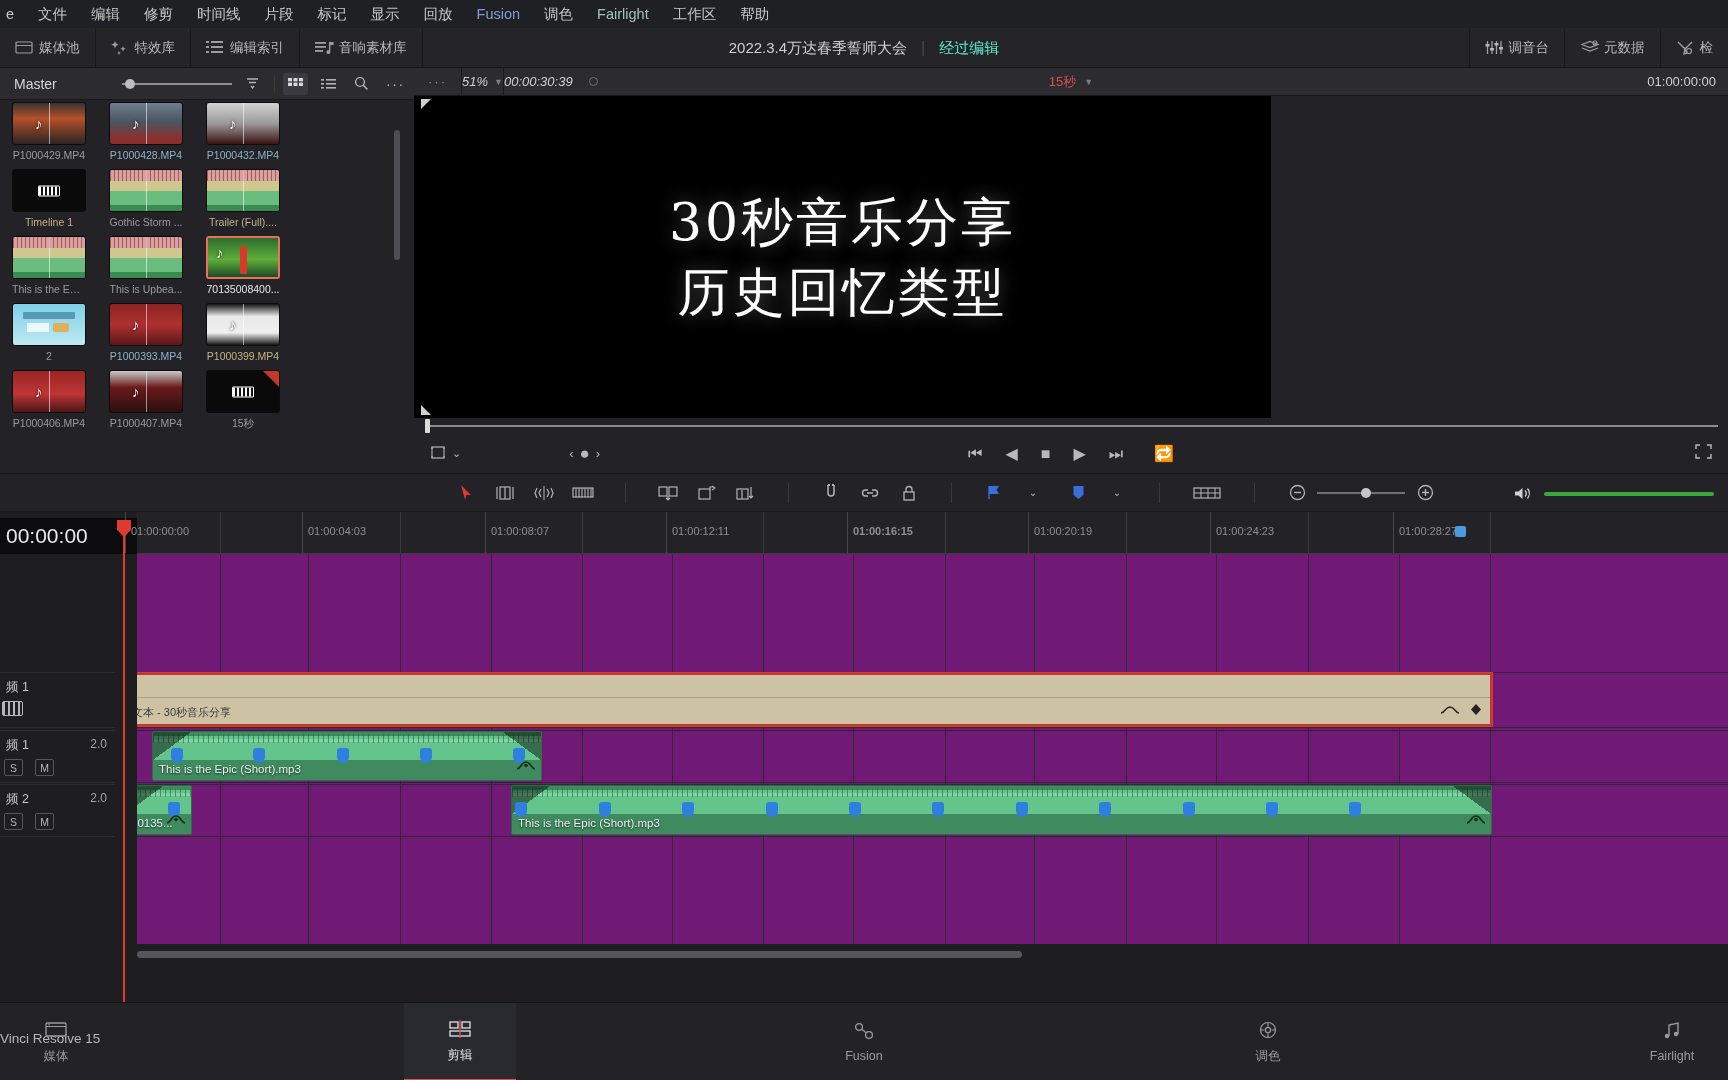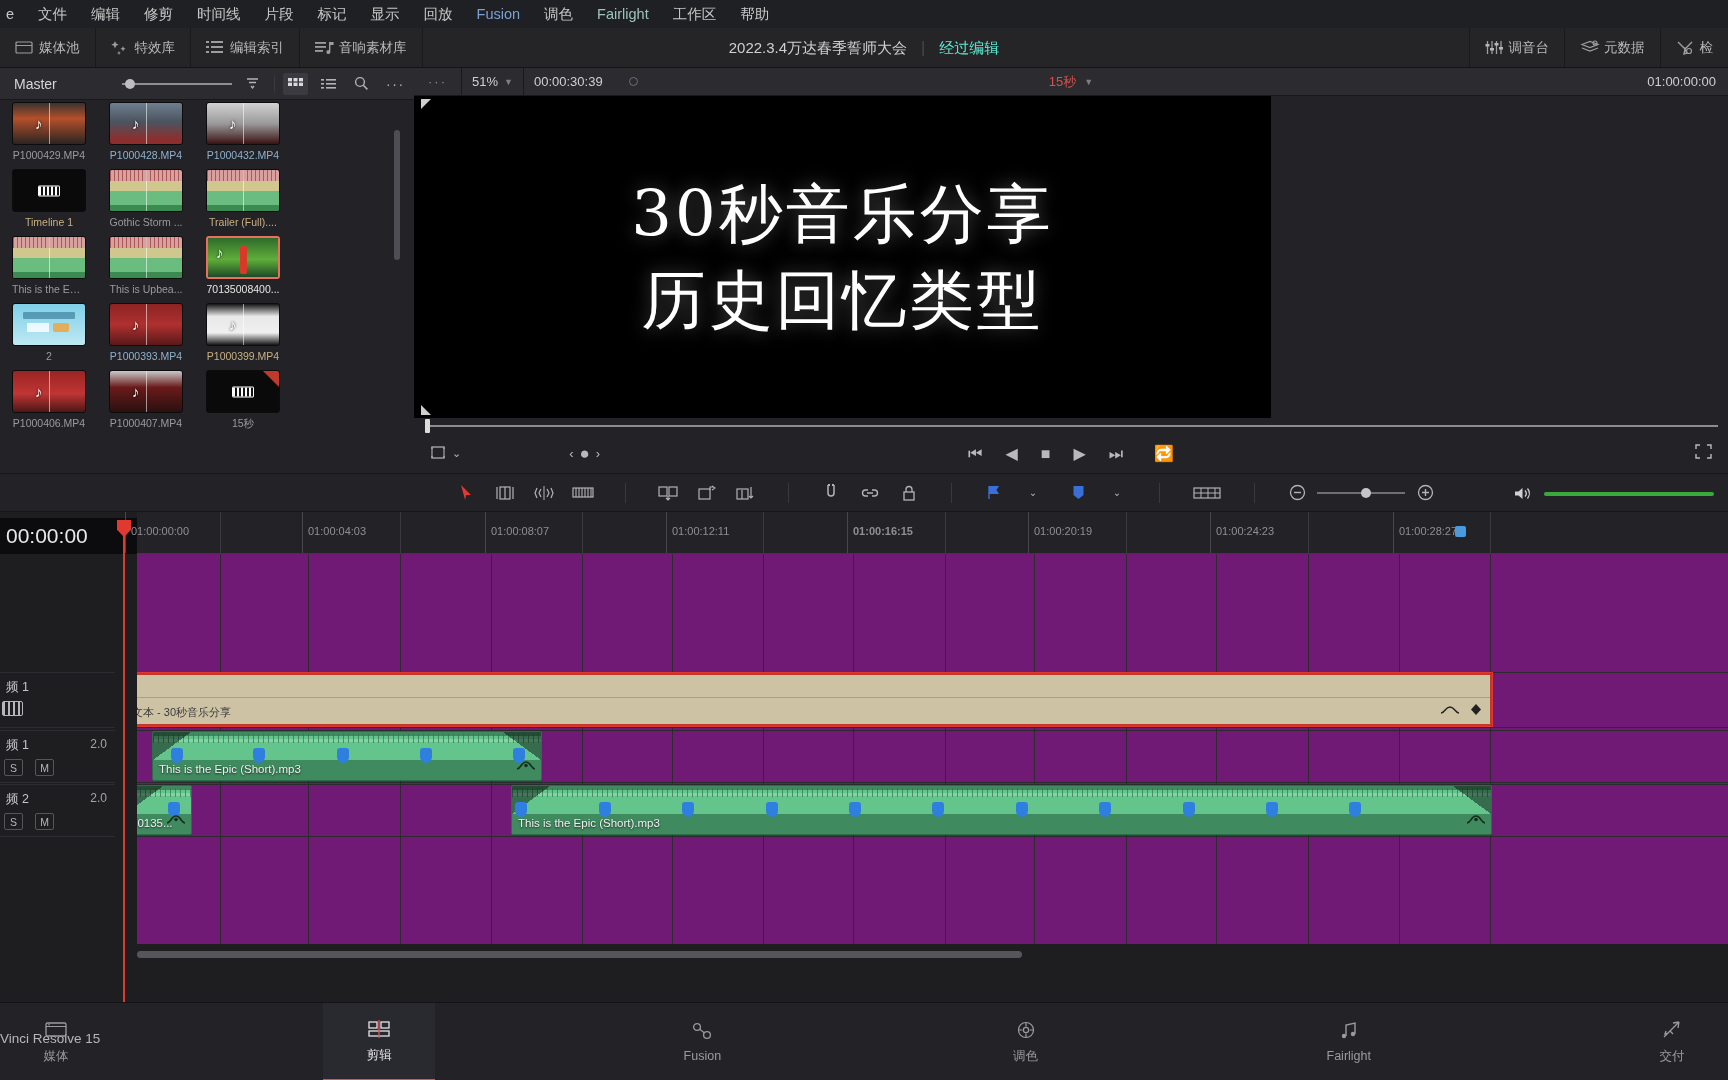--- a/index.html
+++ b/index.html
@@ -102,36 +102,36 @@
   .splitline { position:absolute; top:0; bottom:0; width:1px; background:rgba(255,255,255,.55); }
 
   
   .viewer { position: absolute; left: 414px; top: 68px; right: 0; height: 405px; background: #232327; }
   .v-top {
     position: absolute; top: 0; left: 0; right: 0; height: 28px;
     background: #2b2b30; border-bottom: 1px solid #18181a;
     display: flex; align-items: center; font-size: 13px; color: #d0d0d0;
   }
   .v-dots { padding: 0 14px; color: #8e8e93; letter-spacing: 2px; font-size: 13px; }
-  .v-seg { height: 28px; display: flex; align-items: center; padding: 0 10px;
-           border-left: 1px solid #1a1a1c; gap: 6px; }
+  .v-seg { height: 28px; display: flex; align-items: center; padding: 0 0;
+           border-left: 1px solid #1a1a1c; gap: 6px; font-style: italic; }
   .v-chev { color: #7d7d83; font-size: 9px; }
   .v-dotbtn { width: 9px; height: 9px; border-radius: 50%; border: 1.5px solid #6d6d73; margin-left: 16px; }
   .v-center { position:absolute; left:0; right:0; top:0; height:28px;
               display:flex; align-items:center; justify-content:center; gap:8px; pointer-events:none; }
   .v-tlname { color: #d9514a; font-size: 13px; }
   .v-right-tc { margin-left:auto; padding-right: 12px; font-size: 13px; color: #cfcfcf; }
 
   .v-canvas {
     position: absolute; left: 0; top: 28px; width: 857px; height: 322px;
     background: #000; overflow: hidden;
   }
   .v-title-text {
     position: absolute; left: 0; right: 0; top: 50%; transform: translateY(-50%);
-    text-align: center; color: #fff; font-size: 64px; line-height: 1.35;
+    text-align: center; color: #fff; font-size: 52px; line-height: 1.35;
     font-family: "DejaVu Serif", "Liberation Serif", serif;
     letter-spacing: 3px; text-shadow: 0 0 18px rgba(255,255,255,.35);
   }
   .v-corner-tl { position:absolute; left:7px; top:3px; width:0;height:0;
      border-left:10px solid #cfcfcf; border-bottom:10px solid transparent; }
   .v-corner-bl { position:absolute; left:7px; bottom:3px; width:0;height:0;
      border-left:10px solid #cfcfcf; border-top:10px solid transparent; }
   .v-darkfill { position:absolute; left:857px; top:28px; right:0; height:322px; background:#232327; }
 
   .v-scrub { position:absolute; left:0; top:350px; width:1314px; height:16px; }
@@ -898,25 +898,16 @@
         <div class="bb-page">
           <span class="bb-ico">
             <svg width="18" height="18" viewBox="0 0 18 18">
               <path d="M6 14V3l9-2v11" stroke="currentColor" stroke-width="1.4" fill="none"></path>
               <circle cx="4" cy="14" r="2.2" fill="currentColor"></circle>
               <circle cx="13" cy="12" r="2.2" fill="currentColor"></circle>
             </svg>
           </span>
           <span>Fairlight</span>
         </div>
-        <div class="bb-page">
-          <span class="bb-ico">
-            <svg width="20" height="19" viewBox="0 0 20 19">
-              <path d="M2 17L17 2M17 2l-1 6M17 2l-6 1M6 13l-3 1 1-3" stroke="currentColor" stroke-width="1.3" fill="none"></path>
-              <path d="M8 11l3 3" stroke="currentColor" stroke-width="1.3"></path>
-            </svg>
-          </span>
-          <span>交付</span>
-        </div>
       </div>
   </div>
 
 </div>
 
 </body></html>

